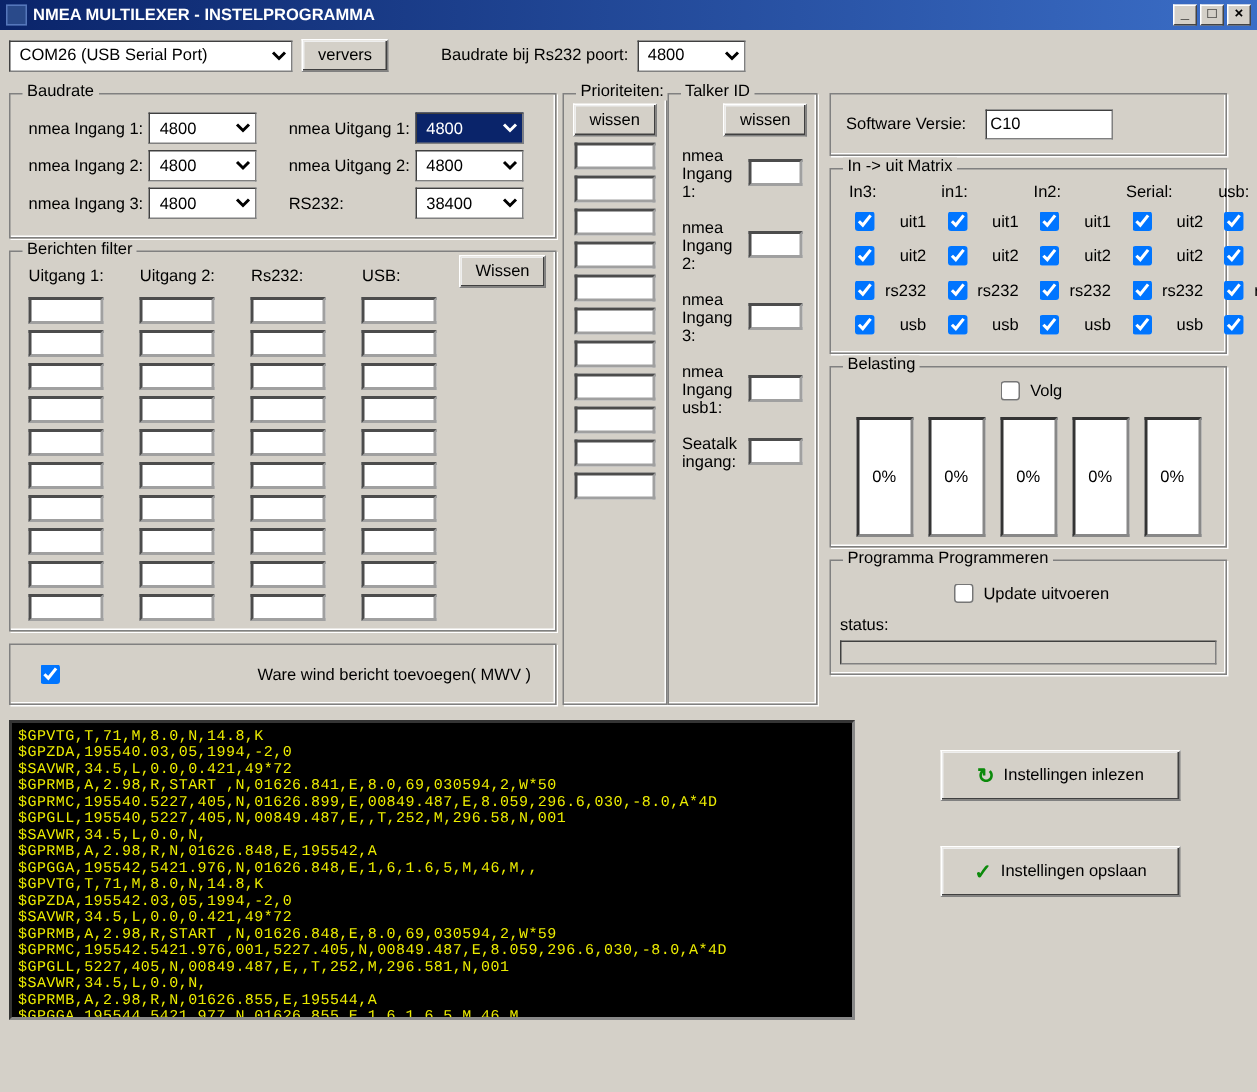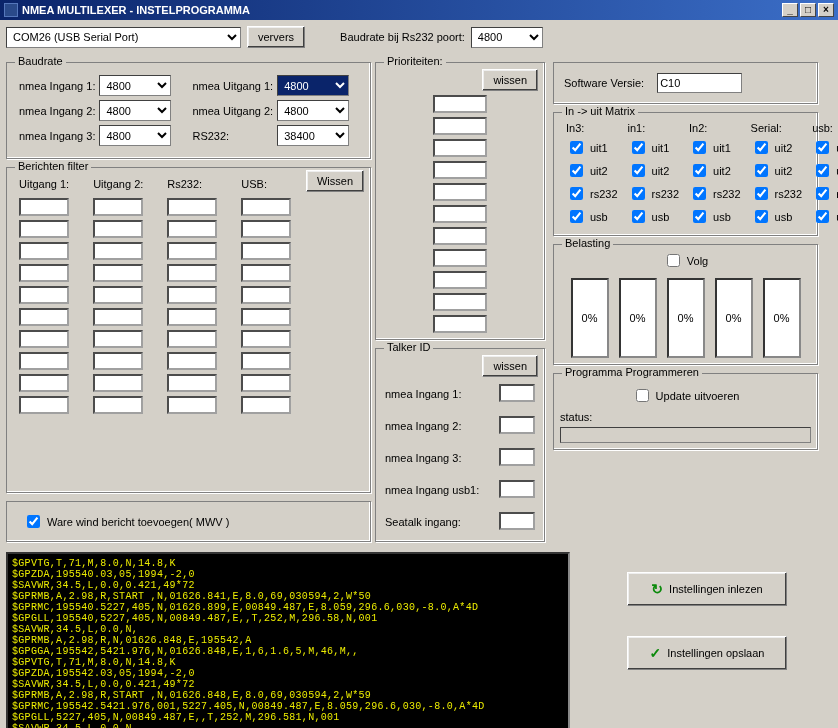--- a/index.html
+++ b/index.html
@@ -53,36 +53,36 @@
   }
   .fieldset2 > .legend {
     position:absolute; top:-8px; left:8px; background:#d4d0c8; padding:0 3px;
   }
   label { font-size:11px; }
   .lbl { display:inline-block; }
   .small-input { width:50px; height:18px; background:#fff; border:2px inset #a0a0a0; }
   .filter-col { display:flex; flex-direction:column; gap:4px; }
   .filter-head { text-align:left; margin-bottom:4px; }
   .filter-grid { display:flex; gap:24px; margin-top:4px;}
-  .checkbox { display:flex; align-items:center; gap:4px; }
+  .checkbox { display:flex; align-items:center; gap:4px;justify-content:space-between; }
   input[type=checkbox] { width:13px; height:13px; }
   .terminal {
     background:#000; color:#ecec00; font-family:"Courier New",monospace;
     font-size:10px; line-height:11px; padding:4px; height:200px; overflow:hidden;
     white-space:pre; border:2px inset #888; letter-spacing:0.3px;
   }
   .matrix-table td { padding:1px 4px; white-space:nowrap;}
   .matrix-table th { text-align:left; font-weight:normal; padding:1px 4px;}
   .loadbox {
     width:38px; height:80px; background:#fff; border:2px inset #888;
     display:flex; align-items:center; justify-content:center; font-size:11px;
   }
   .columns { display:flex; gap:4px; }
   .col-left { width:365px; display:flex; flex-direction:column;}
-  .col-mid { width:170px; display:flex; flex-direction:column;}
+  .col-mid { width:170px; display:flex; flex-direction:row;}
   .col-right { width:265px; display:flex; flex-direction:column; margin-left:4px;}
   .sunken-bar { border:1px solid #808080; border-top-color:#404040; border-left-color:#404040; background:#d4d0c8; height:16px;}
   .icon-refresh::before { content:"↻"; color:#0b8a0b; font-weight:bold; font-size:14px;}
   .icon-check::before { content:"✓"; color:#0b8a0b; font-weight:bold; font-size:14px;}
   .spacer-row td { height:6px; }
 </style>
 </head>
 <body>
 
 <div class="titlebar">
@@ -91,21 +91,21 @@
   <div class="sysbtns">
     <div class="sysbtn">_</div>
     <div class="sysbtn">□</div>
     <div class="sysbtn">×</div>
   </div>
 </div>
 
 <div class="form">
 
   <div class="row" style="margin-bottom:10px;">
-    <select style="width:235px">
+    <select style="width:189px">
       <option>COM26 (USB Serial Port)</option>
     </select>
     <button class="btn">ververs</button>
     <span style="margin-left:29px" class="lbl">Baudrate bij Rs232 poort:</span>
     <select style="width:72px">
       <option>4800</option>
     </select>
   </div>
 
   <div class="columns">

